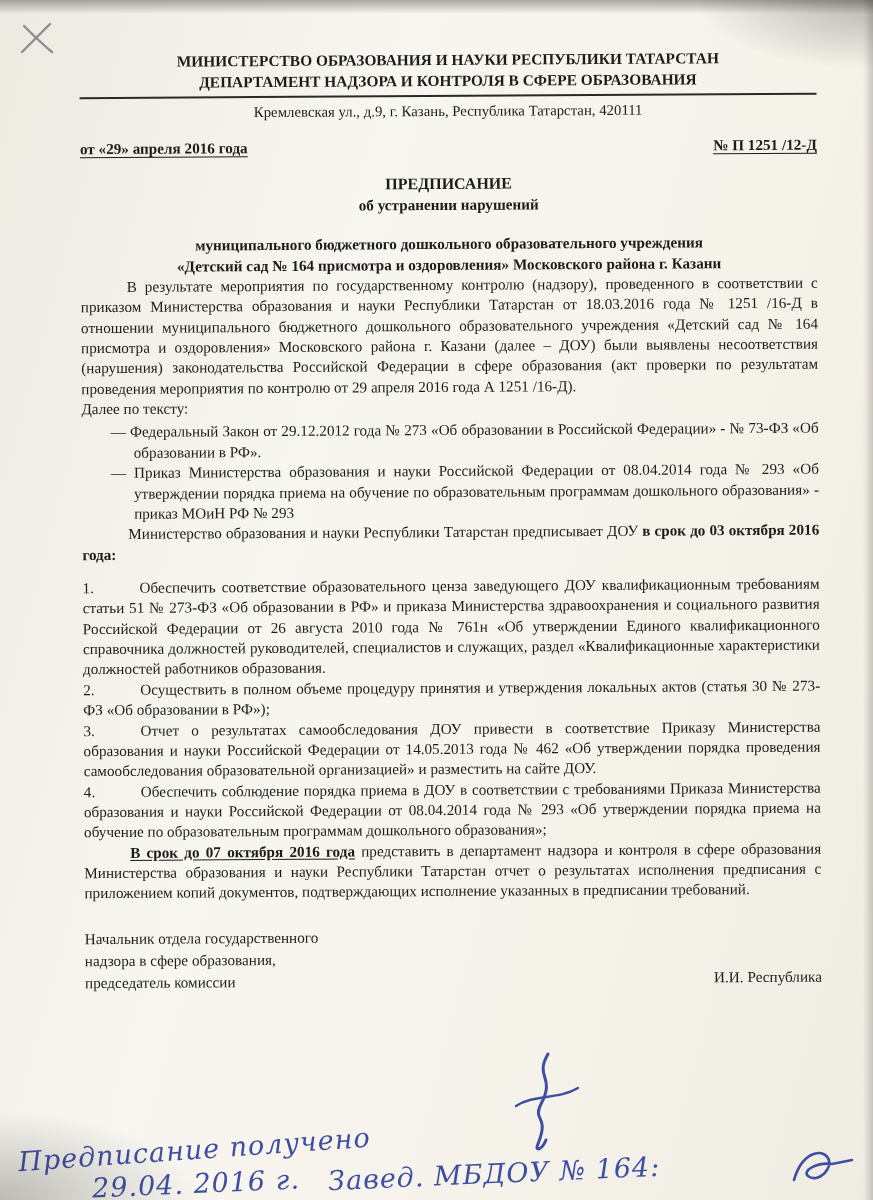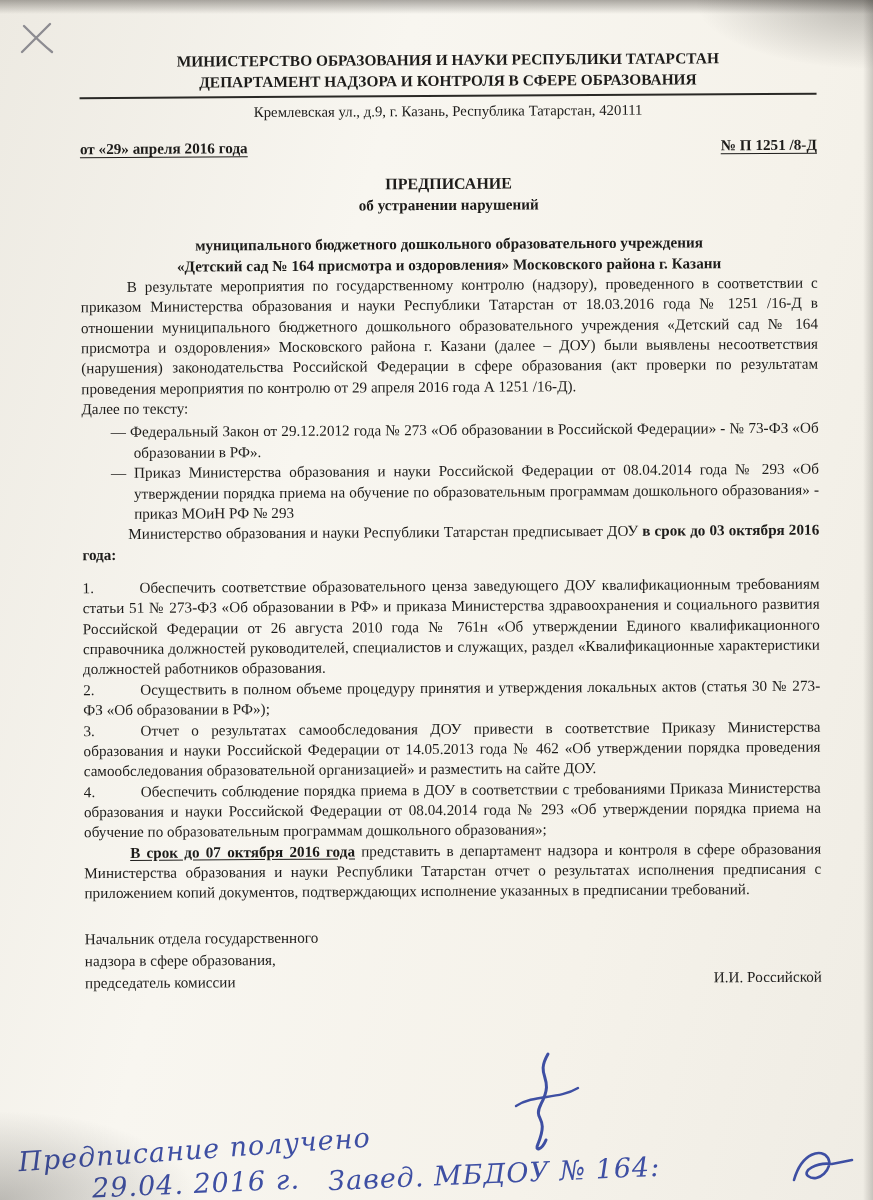--- a/index.html
+++ b/index.html
@@ -75,21 +75,21 @@
   <div class="content">
 
     <div class="letterhead">
       <div>МИНИСТЕРСТВО ОБРАЗОВАНИЯ И НАУКИ РЕСПУБЛИКИ ТАТАРСТАН</div>
       <div>ДЕПАРТАМЕНТ НАДЗОРА И КОНТРОЛЯ В СФЕРЕ ОБРАЗОВАНИЯ</div>
     </div>
     <div class="address">Кремлевская ул., д.9, г. Казань, Республика Татарстан, 420111</div>
 
     <div class="meta-row">
       <span>от «29» апреля 2016 года</span>
-      <span>№ П 1251 /8-Д</span>
+      <span>№ П 1251 /12-Д</span>
     </div>
 
     <div class="doc-title">
       <div>ПРЕДПИСАНИЕ</div>
       <div class="sub">об устранении нарушений</div>
     </div>
 
     <div class="addressee">
       <div>муниципального бюджетного дошкольного образовательного учреждения</div>
       <div>«Детский сад № 164 присмотра и оздоровления» Московского района г. Казани</div>
@@ -114,21 +114,21 @@
     </div>
 
     <p class="body-par deadline"><b><u>В срок до 07 октября 2016 года</u></b><span> представить в департамент надзора и контроля в сфере образования Министерства образования и науки Республики Татарстан отчет о результатах исполнения предписания с приложением копий документов, подтверждающих исполнение указанных в предписании требований.</span></p>
 
     <div class="sign-row">
       <div class="sign-left">
         <div>Начальник отдела государственного</div>
         <div>надзора в сфере образования,</div>
         <div>председатель комиссии</div>
       </div>
-      <div class="sign-name">И.И. Российской</div>
+      <div class="sign-name">И.И. Республика</div>
     </div>
 
   </div>
 
   <svg class="signature-ink" width="110" height="110" viewBox="0 0 110 110">
     <path d="M62 6 C 48 30, 70 28, 55 56 C 46 74, 64 66, 52 96 C 48 104, 56 102, 60 92" fill="none" stroke="#3e4fa3" stroke-width="3" stroke-linecap="round"></path>
     <path d="M30 58 C 48 46, 72 52, 92 40" fill="none" stroke="#3e4fa3" stroke-width="2.4" stroke-linecap="round"></path>
   </svg>
 
   <div class="hw hw1">Предписание получено</div>

